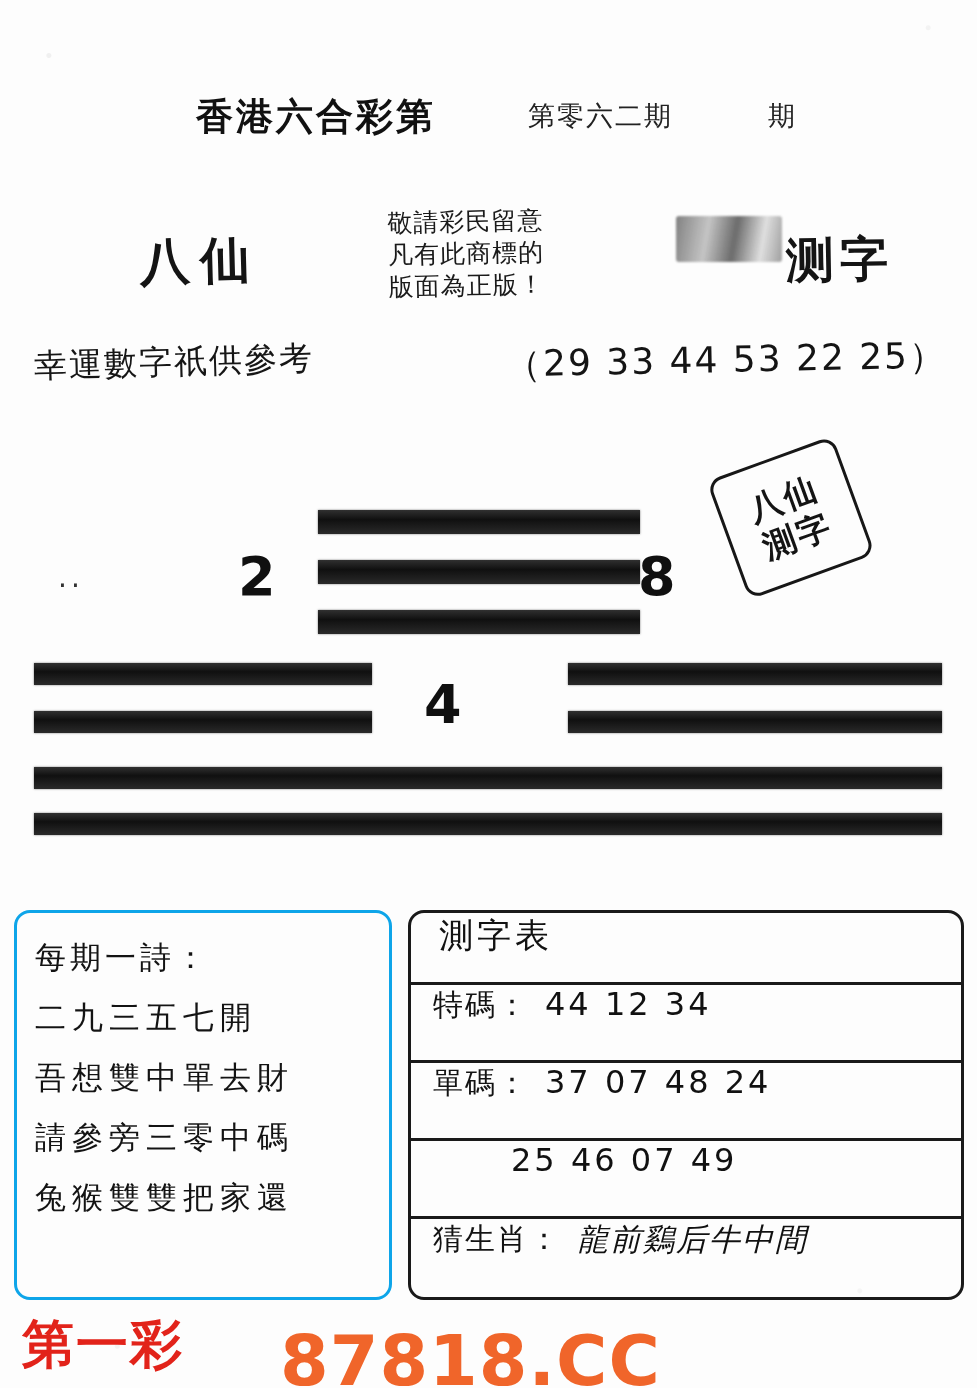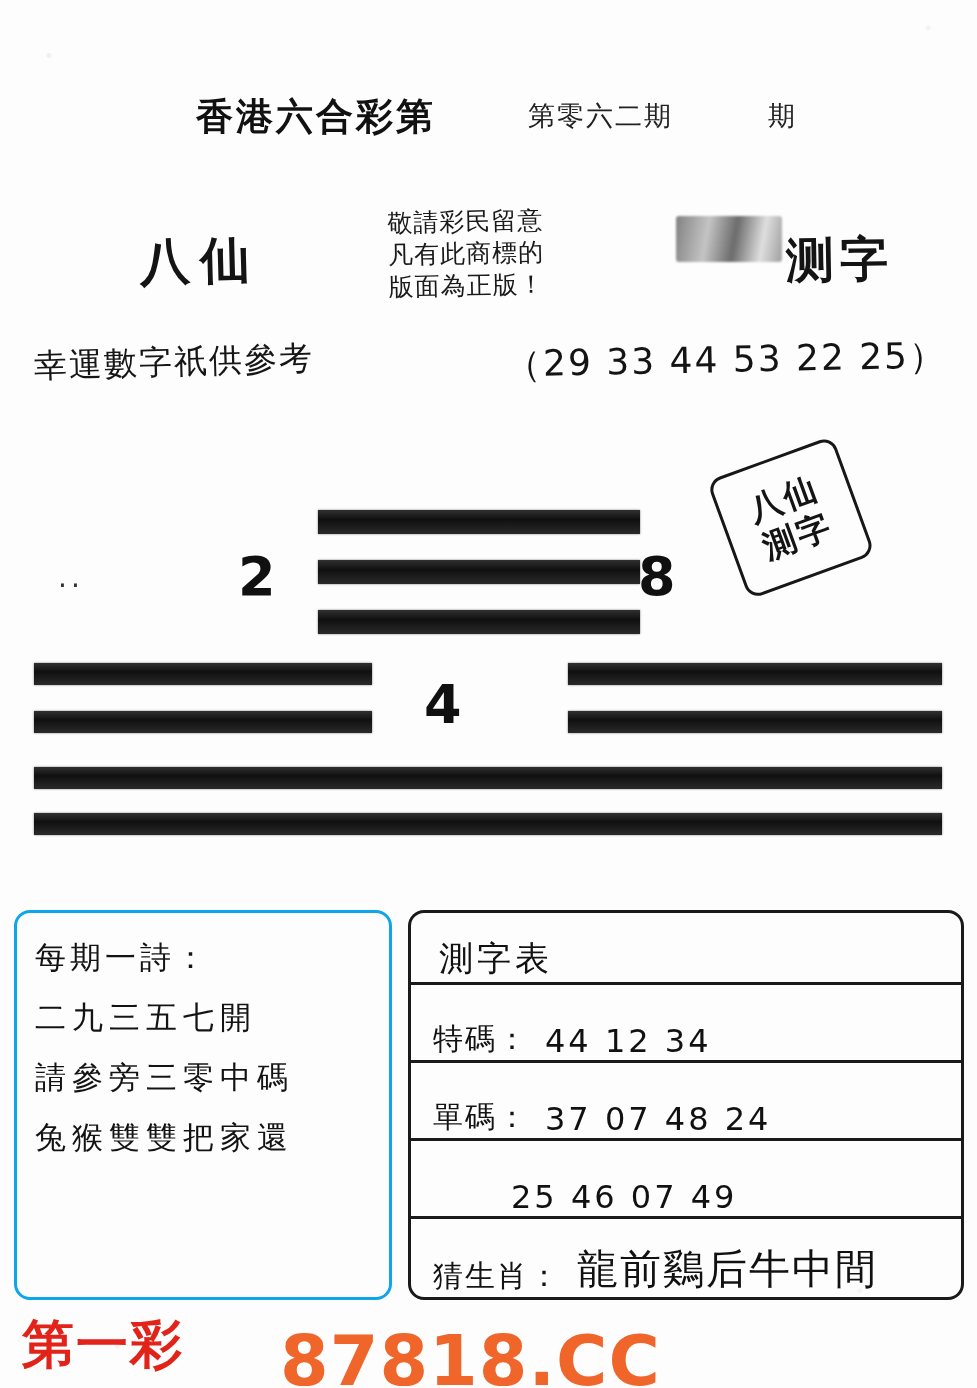--- a/index.html
+++ b/index.html
@@ -231,21 +231,21 @@
     top: 0;
     width: 556px;
     height: 390px;
     border: 3px solid #1a1a1a;
     border-radius: 16px;
     box-sizing: border-box;
     overflow: hidden;
   }
   .tbl-row {
     display: flex;
-    align-items: flex-end;
+    align-items: flex-start;
     box-sizing: border-box;
     padding-left: 22px;
     border-bottom: 3px solid #1a1a1a;
     height: 78px;
     font-family: "DejaVu Sans", sans-serif;
   }
   .tbl-row:last-child { border-bottom: none; }
   .tbl-row.head {
     height: 72px;
     padding-left: 28px;
@@ -265,22 +265,23 @@
   }
   .tbl-vals.center {
     margin-left: 78px;
   }
   .tbl-head-text {
     font-size: 34px;
     letter-spacing: 4px;
     color: #121212;
   }
   .tbl-row.zodiac .tbl-vals {
-    font-size: 41px;
-    letter-spacing: 2px;
+    font-size: 31px;
+    letter-spacing: 2px;
+    font-style: italic;
   }
 
   
   #footer {
     position: absolute;
     left: 22px;
     top: 1300px;
     width: 940px;
     height: 70px;
   }
@@ -357,20 +358,21 @@
       <div class="stamp-line">八仙</div>
       <div class="stamp-line">測字</div>
     </div>
   </div>
 
   <div id="bottom">
 
     <div id="poem-box">
       <div class="poem-line title">每期一詩：</div>
       <div class="poem-line">二九三五七開</div>
+      <div class="poem-line">吾想雙中單去財</div>
       <div class="poem-line">請參旁三零中碼</div>
       <div class="poem-line">兔猴雙雙把家還</div>
     </div>
 
     <div id="table-box">
       <div class="tbl-row head">
         <span class="tbl-head-text">測字表</span>
       </div>
       <div class="tbl-row">
         <span class="tbl-label">特碼：</span>

